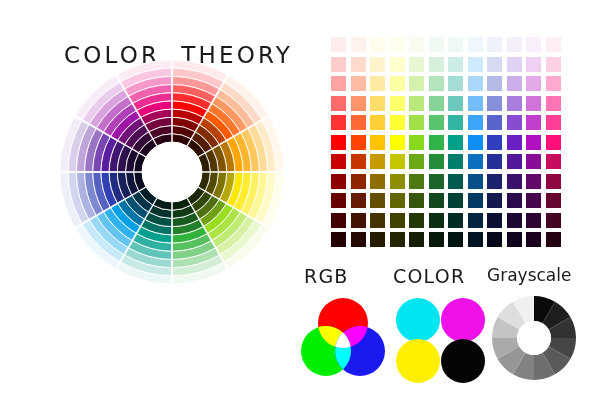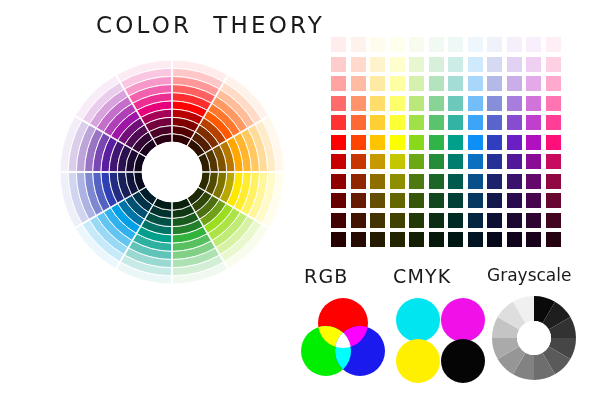--- a/index.html
+++ b/index.html
@@ -14,28 +14,27 @@
     position: relative;
     overflow: hidden;
     font-family: "DejaVu Sans", "Liberation Sans", sans-serif;
     background: #ffffff;
   }
 
   
   #page-title {
     position: absolute;
     left: 64px;
-    top: 12px;
+    top: 42px;
     font-size: 23px;
     font-weight: 400;
     letter-spacing: 3.2px;
     color: #1a1a1a;
     white-space: pre;
     font-family: "DejaVu Sans", "Liberation Sans", sans-serif;
-    margin-left: 32px;
   }
 
   
   #color-wheel-figure {
     position: absolute;
     left: 58px;
     top: 58px;
     width: 228px;
     height: 228px;
   }
@@ -332,21 +331,21 @@
     <div class="swatch" style="background: rgb(7, 25, 10);"></div>
     <div class="swatch" style="background: rgb(0, 22, 19);"></div>
     <div class="swatch" style="background: rgb(2, 20, 34);"></div>
     <div class="swatch" style="background: rgb(7, 9, 27);"></div>
     <div class="swatch" style="background: rgb(15, 4, 27);"></div>
     <div class="swatch" style="background: rgb(25, 2, 27);"></div>
     <div class="swatch" style="background: rgb(36, 2, 17);"></div>
   </div>
 
 <div class="diagram-label" id="label-rgb">RGB</div>
-<div class="diagram-label" id="label-cmyk">CMYK</div>
+<div class="diagram-label" id="label-cmyk">COLOR</div>
 <div class="diagram-label" id="label-grayscale">Grayscale</div>
 
 <div id="rgb-figure">
     <svg viewBox="0 0 96 92" width="96" height="92">
       <defs>
         <clipPath id="rgbclip0">
           <circle cx="47" cy="30" r="25"></circle>
         </clipPath>
         <clipPath id="rgbclip1">
           <circle cx="30" cy="58" r="25"></circle>

